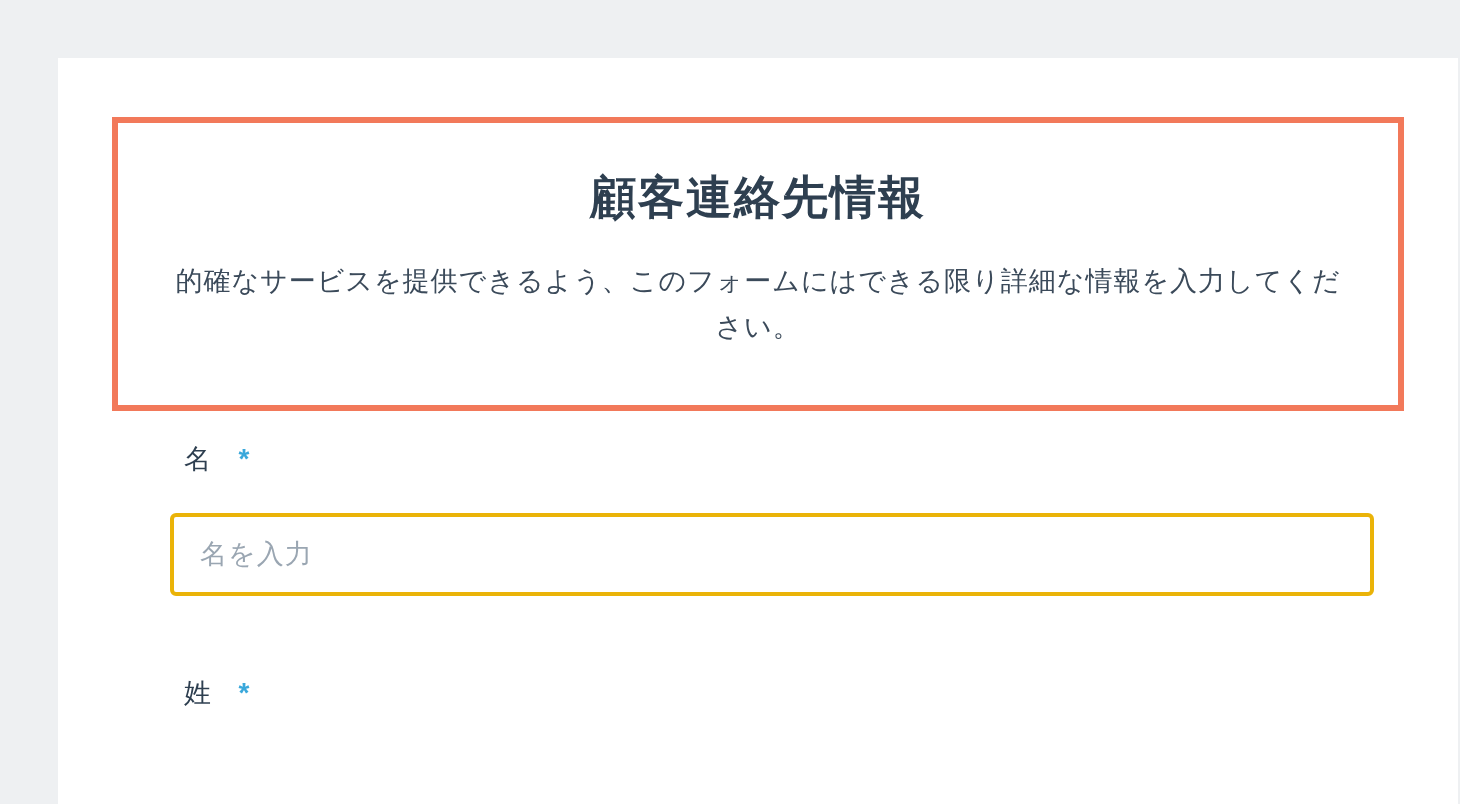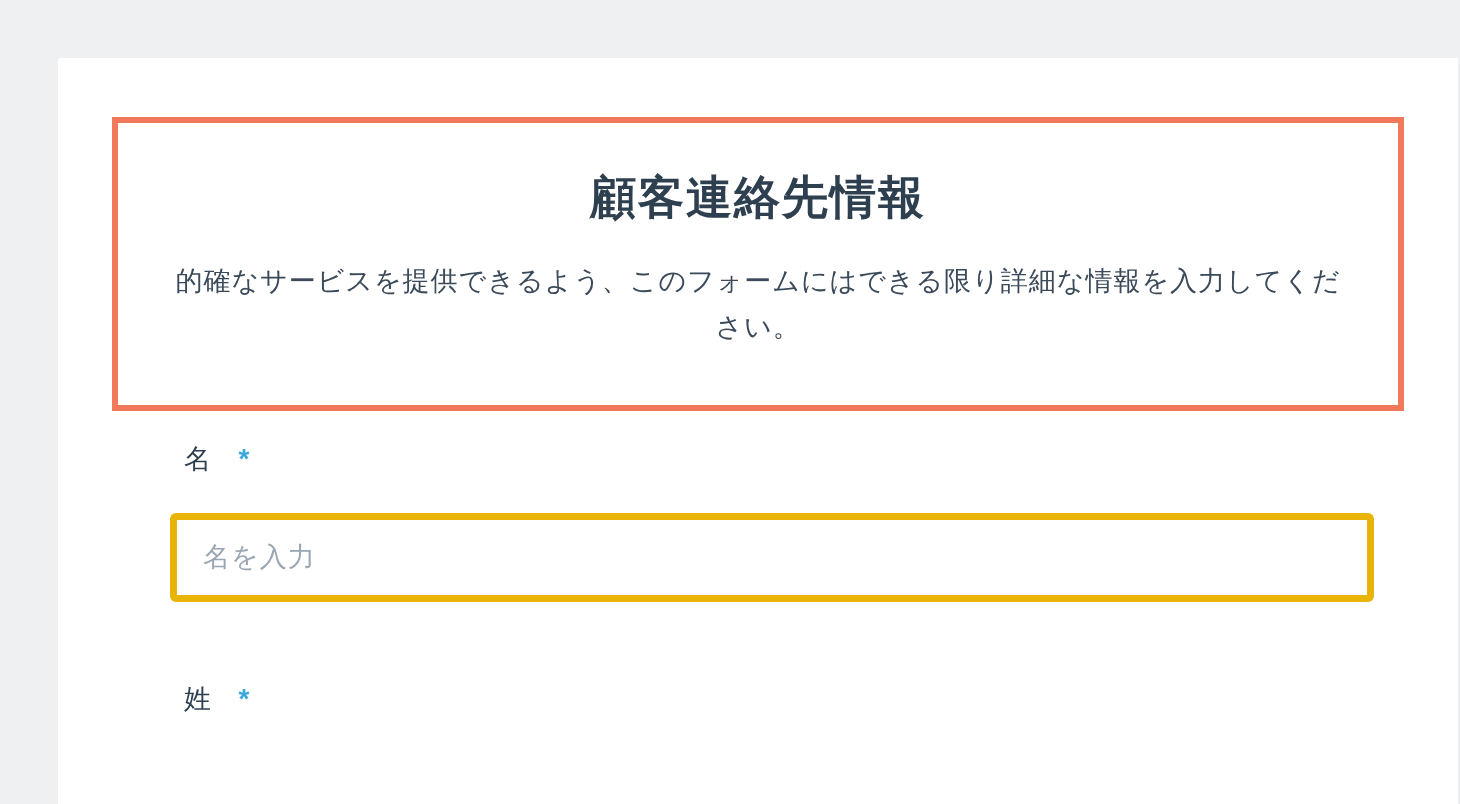--- a/index.html
+++ b/index.html
@@ -57,21 +57,21 @@
     .required-mark {
       color: #3aa8db;
       font-weight: 700;
       margin-left: 4px;
       font-size: 28px;
     }
     .text-input {
       width: 100%;
       font-size: 27px;
       padding: 22px 26px;
-      border: 7px solid #eab308;
+      border: 4px solid #eab308;
       border-radius: 6px;
       color: #2e3f50;
       background-color: #ffffff;
       outline: none;
       letter-spacing: 1px;
     }
     .text-input::placeholder {
       color: #9aa6b2;
     }
   </style>

